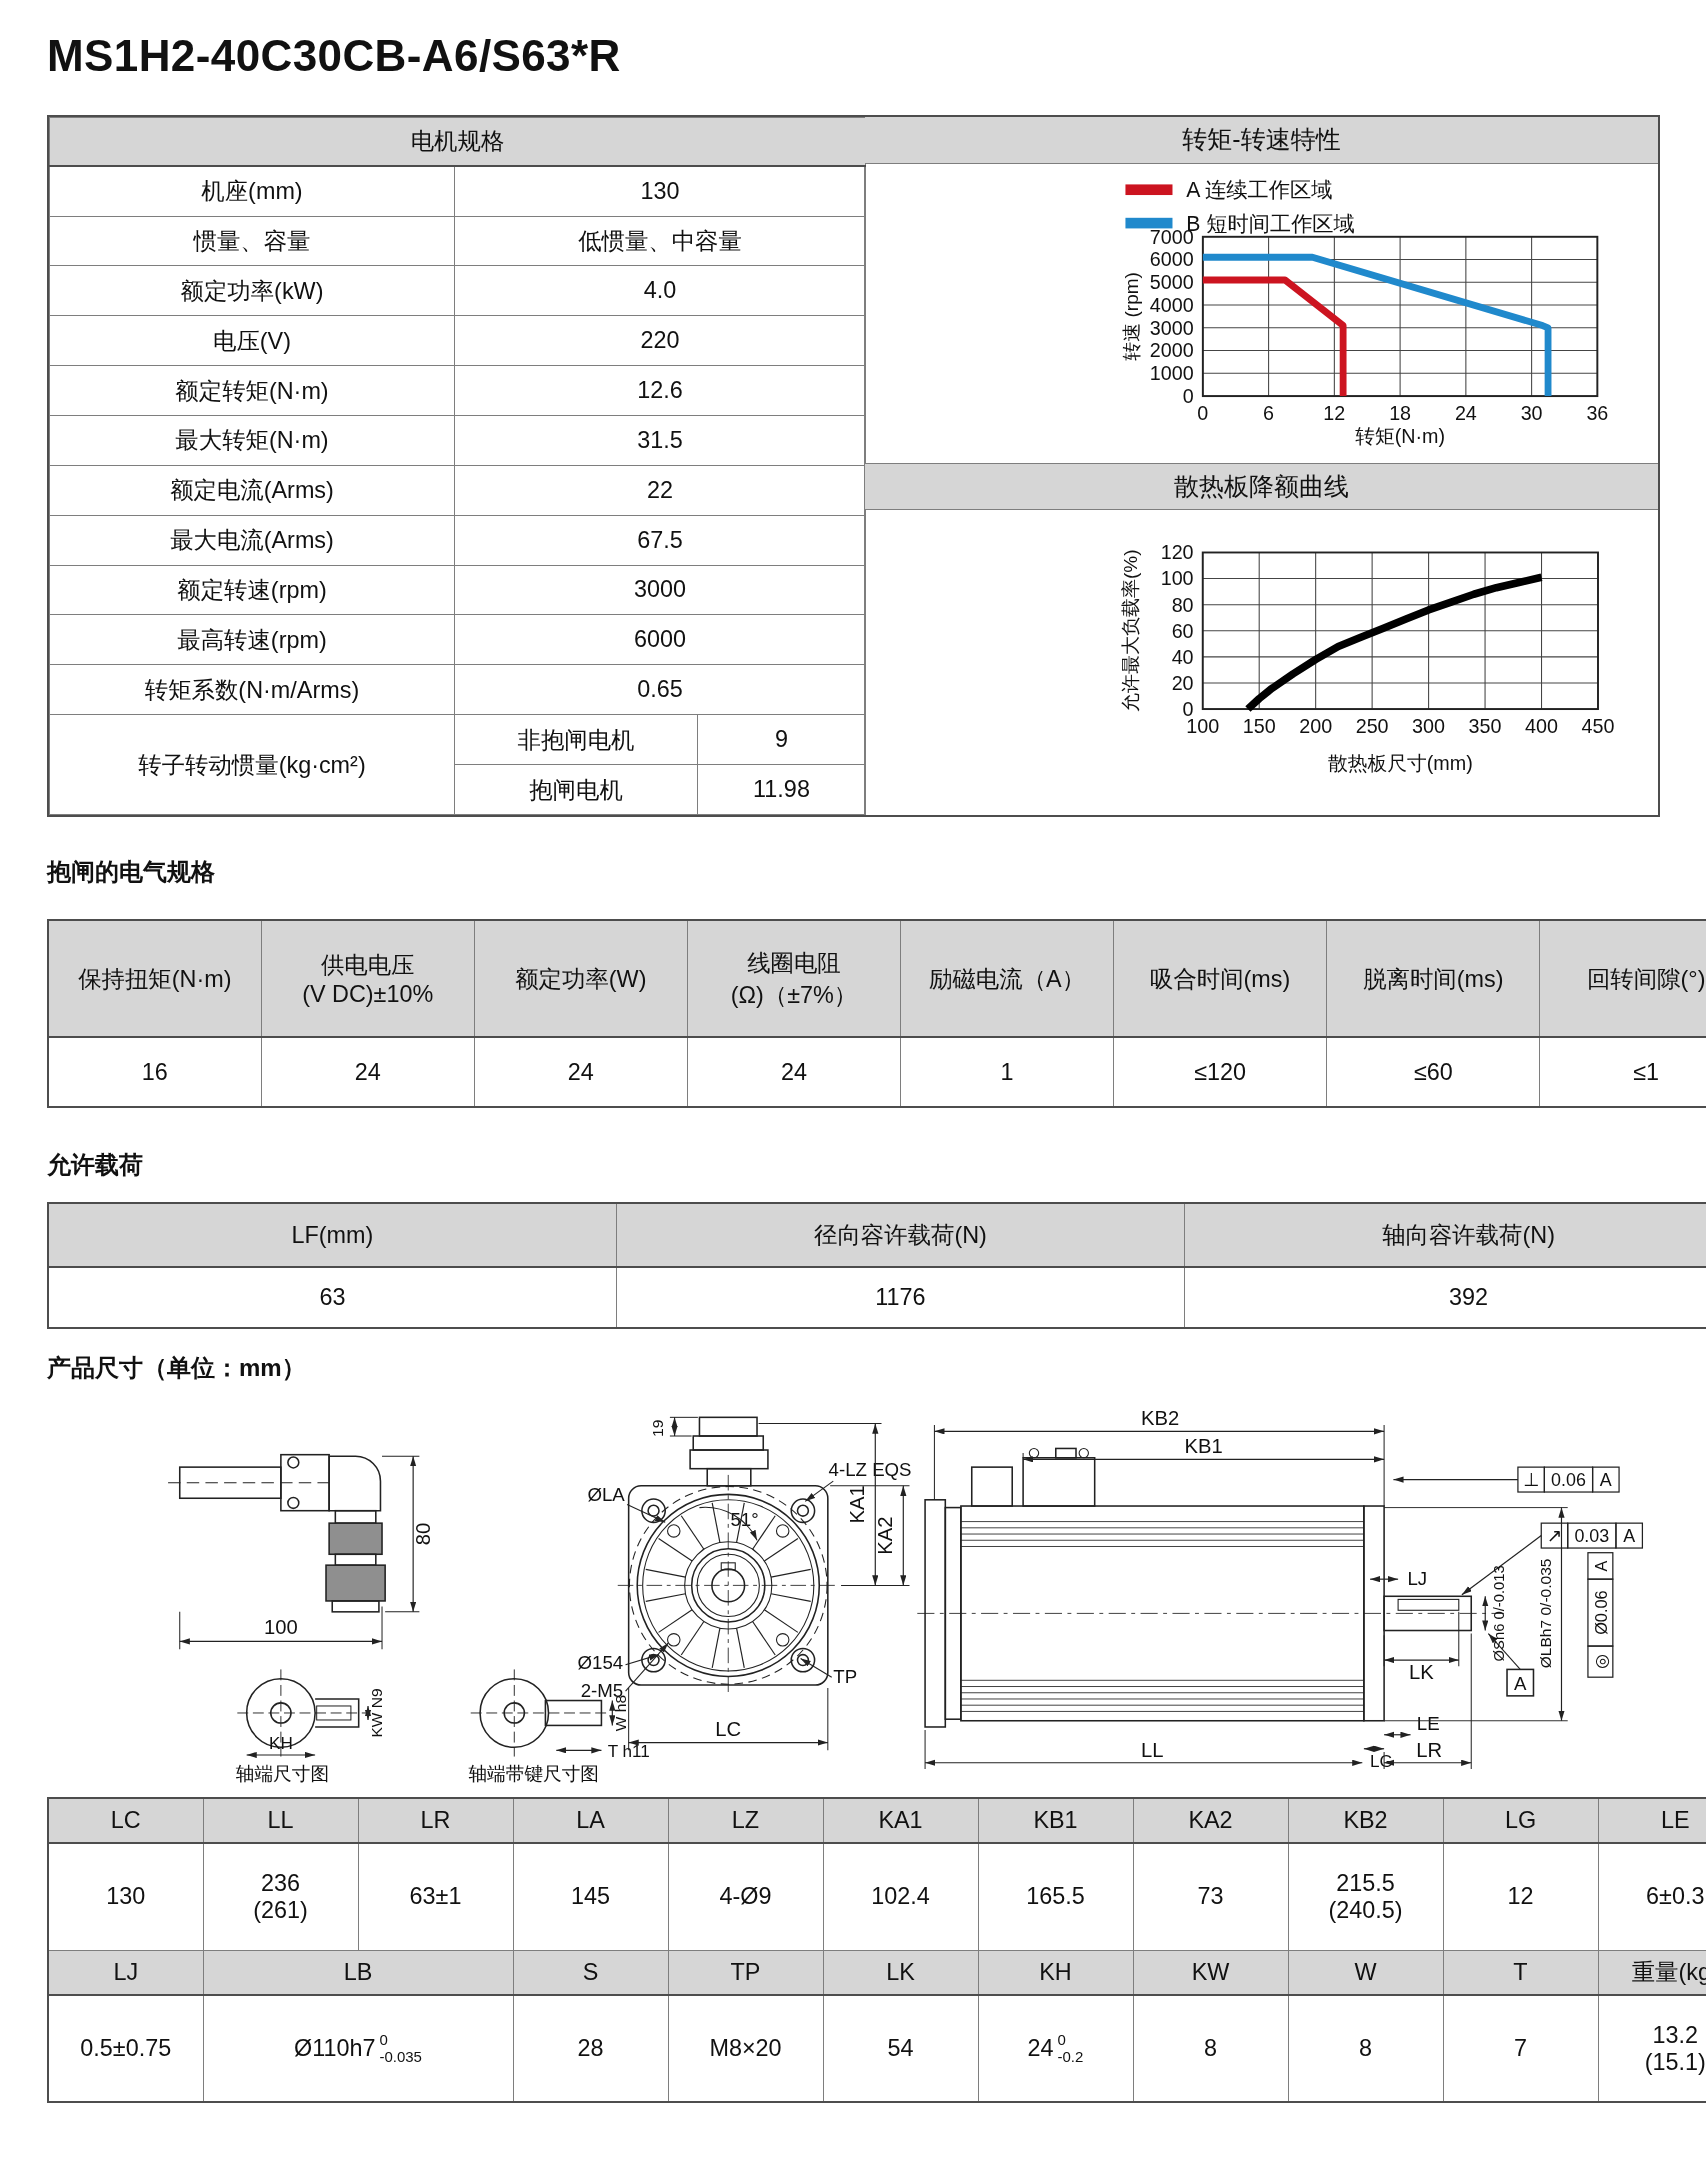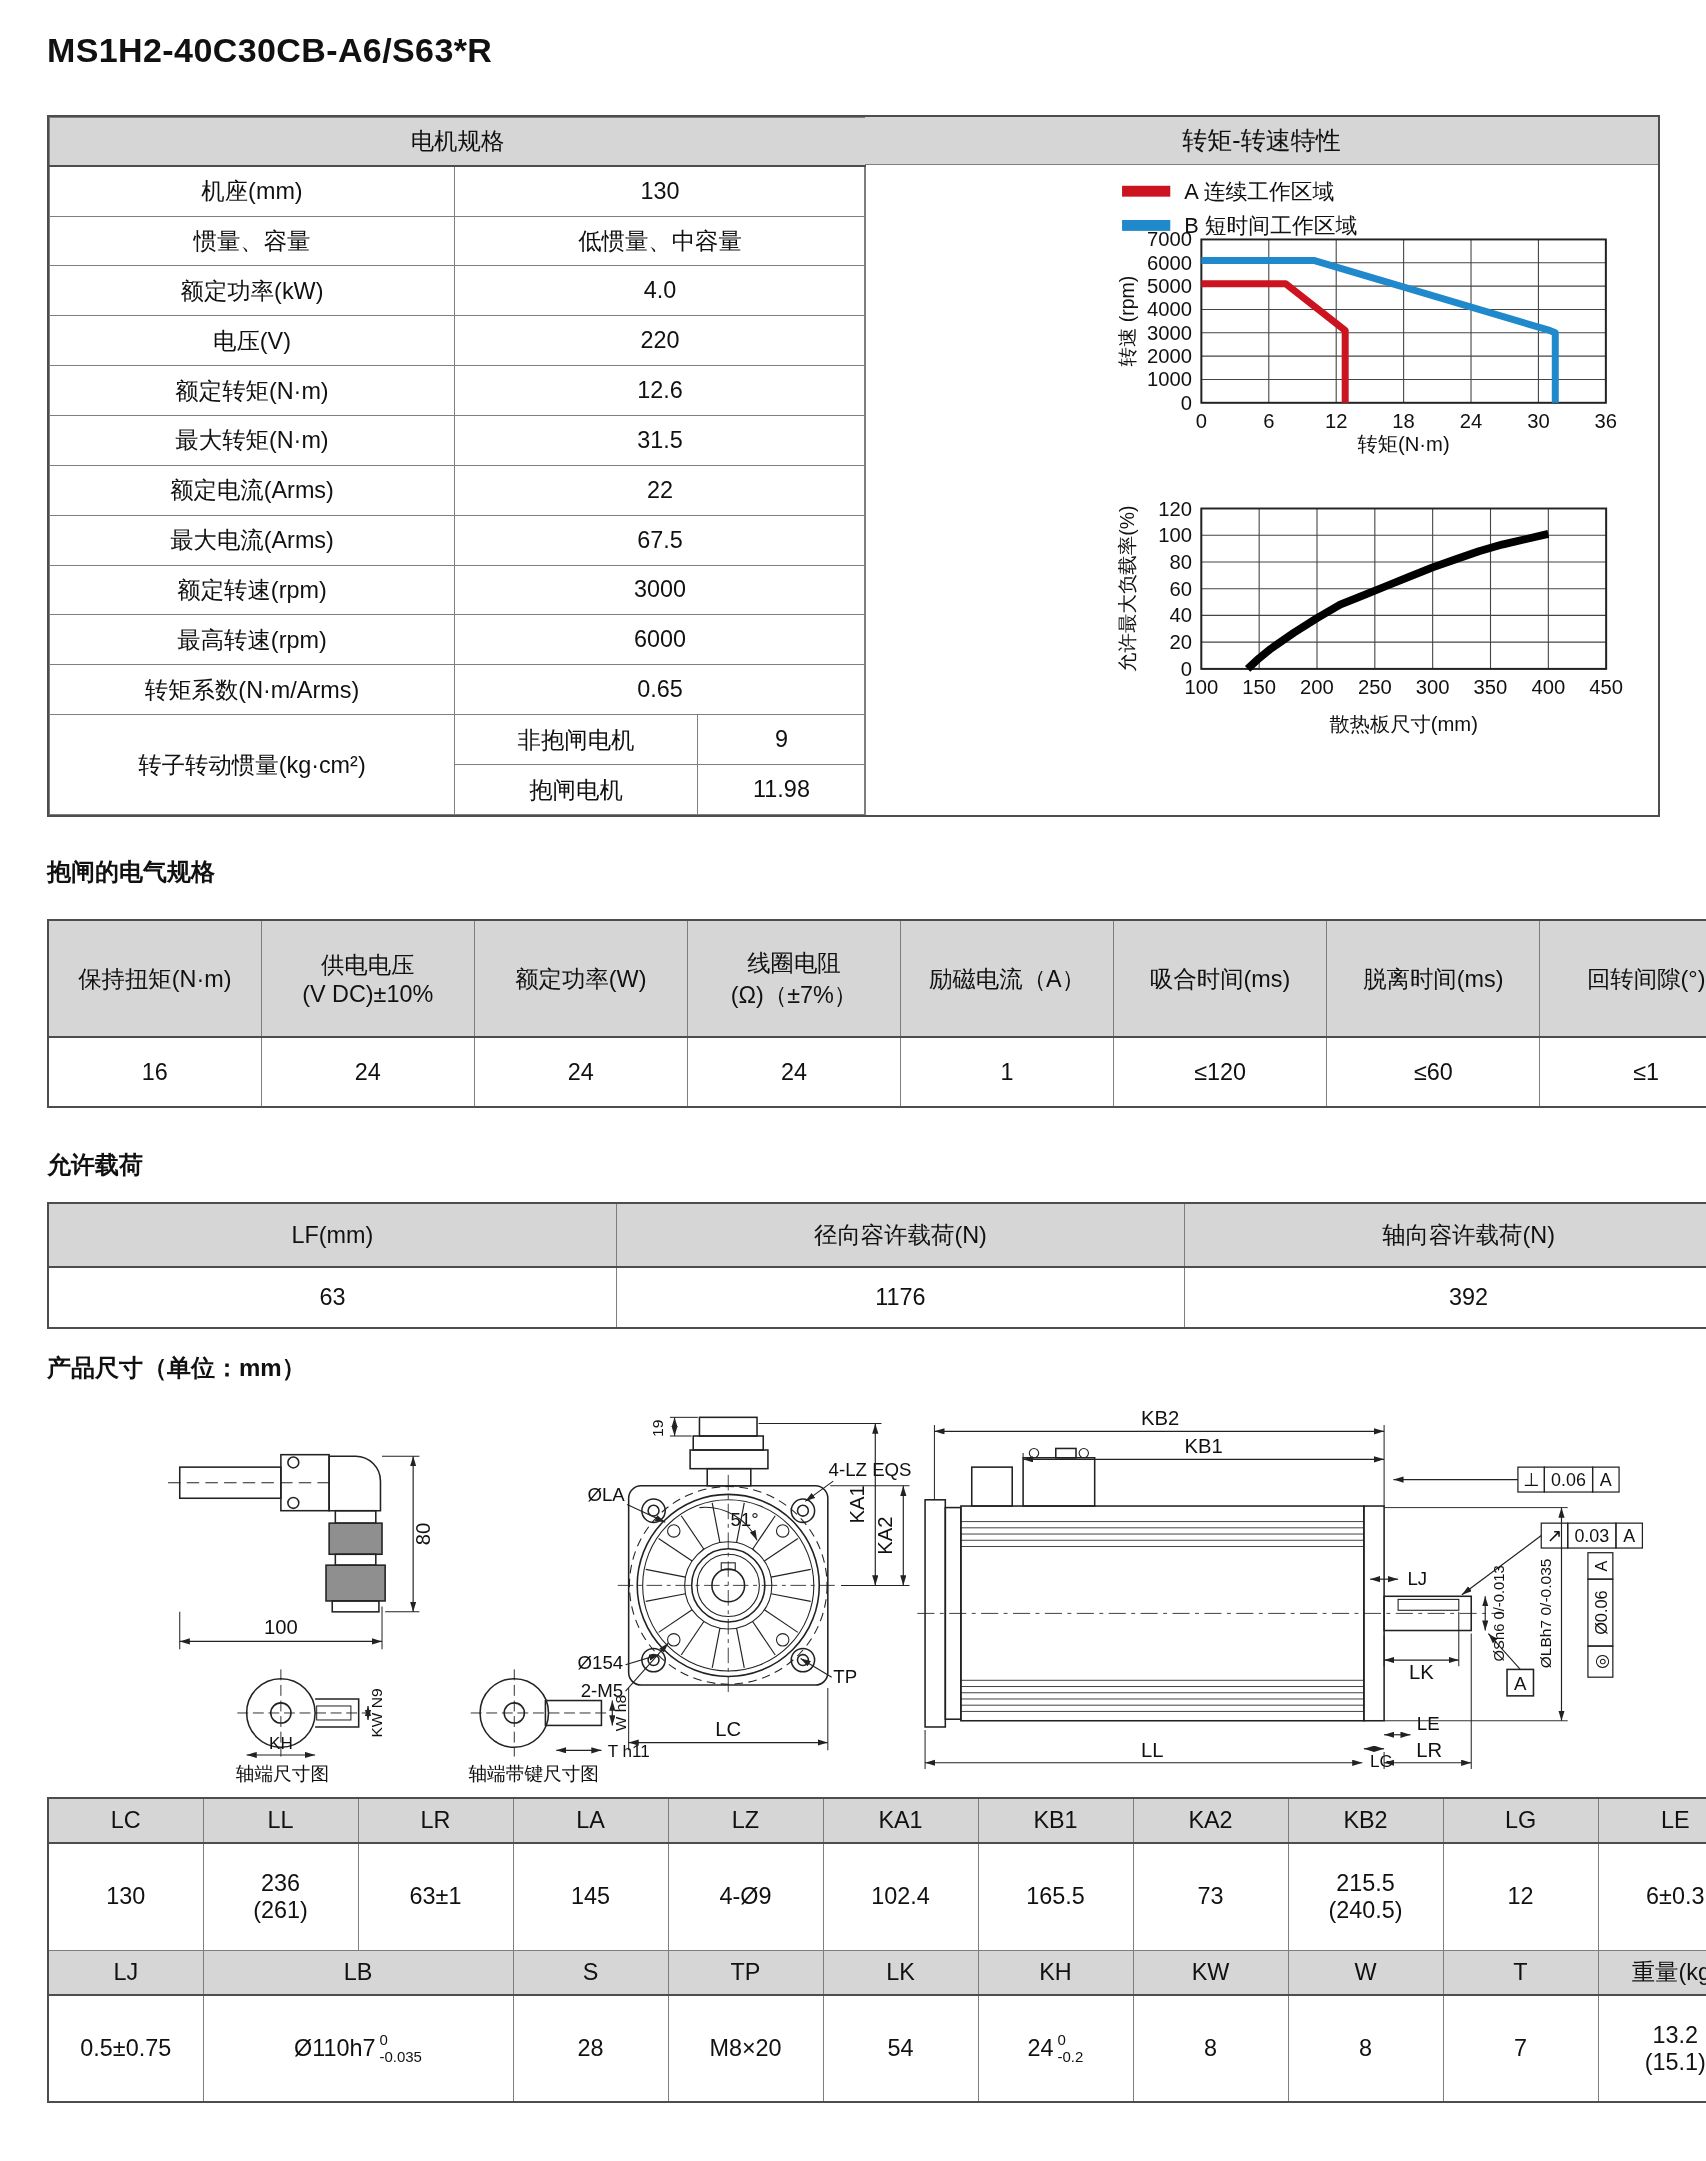--- a/index.html
+++ b/index.html
@@ -5,21 +5,21 @@
   * { box-sizing: border-box; margin: 0; padding: 0; }
   html,body { background:#ffffff; }
   body {
     width: 1707px; height: 2161px;
     font-family: "Liberation Sans", "DejaVu Sans", sans-serif;
     color: #111; position: relative;
   }
   .abs { position: absolute; }
   .content-x { left: 47px; width: 1613px; }
 
-  h1.doc-title { font-size: 34px; font-weight: 700; letter-spacing: 0.4px; }
+  h1.doc-title { font-size: 44px; font-weight: 700; letter-spacing: 0.4px; }
   .sec-title { font-size: 24px; font-weight: 700; }
 
   
   table.t { border-collapse: collapse; table-layout: fixed; width: 100%; }
   table.t th, table.t td {
     border: 1.6px solid #7e7e7e; text-align: center; vertical-align: middle;
     font-size: 23.4px; font-weight: 400; padding: 1.6px;
   }
   table.t { border: 2.3px solid #4d4d4d; padding-left: 22px; }
   .hdr { background: #d6d6d6; }
@@ -175,20 +175,21 @@
           <text x="692" y="360" text-anchor="middle" font-size="26">转矩(N·m)</text>
           <text x="346" y="193" text-anchor="middle" font-size="25" transform="rotate(-90 346 193)">转速 (rpm)</text>
           <polyline points="432,145 540.3333333333334,145 616.8888888888889,205 616.8888888888889,298" fill="none" stroke="#cc1420" stroke-width="9" stroke-linejoin="round"></polyline>
           <polyline points="432,115 576.4444444444445,115 879.7777777777778,205 887,208 887,298" fill="none" stroke="#2089cc" stroke-width="9" stroke-linejoin="round"></polyline>
           <rect x="330" y="19" width="62" height="14" fill="#cc1420"></rect>
           <text x="410" y="36" font-size="28">A 连续工作区域</text>
           <rect x="330" y="63" width="62" height="14" fill="#2089cc"></rect>
           <text x="410" y="80" font-size="28">B 短时间工作区域</text>
         </g>
       </svg>
+    <div class="panel-head second">散热板降额曲线</div>
     <svg id="chart-1" class="chart-box" width="791" height="307" viewBox="0 0 1016 394">
         <g>
           <line x1="432" y1="48" x2="432" y2="254" stroke="#444" stroke-width="1.4"></line>
           <text x="432" y="286" text-anchor="middle" font-size="26">100</text>
           <line x1="506.2857142857143" y1="48" x2="506.2857142857143" y2="254" stroke="#444" stroke-width="1.4"></line>
           <text x="506.2857142857143" y="286" text-anchor="middle" font-size="26">150</text>
           <line x1="580.5714285714286" y1="48" x2="580.5714285714286" y2="254" stroke="#444" stroke-width="1.4"></line>
           <text x="580.5714285714286" y="286" text-anchor="middle" font-size="26">200</text>
           <line x1="654.8571428571429" y1="48" x2="654.8571428571429" y2="254" stroke="#444" stroke-width="1.4"></line>
           <text x="654.8571428571429" y="286" text-anchor="middle" font-size="26">250</text>

